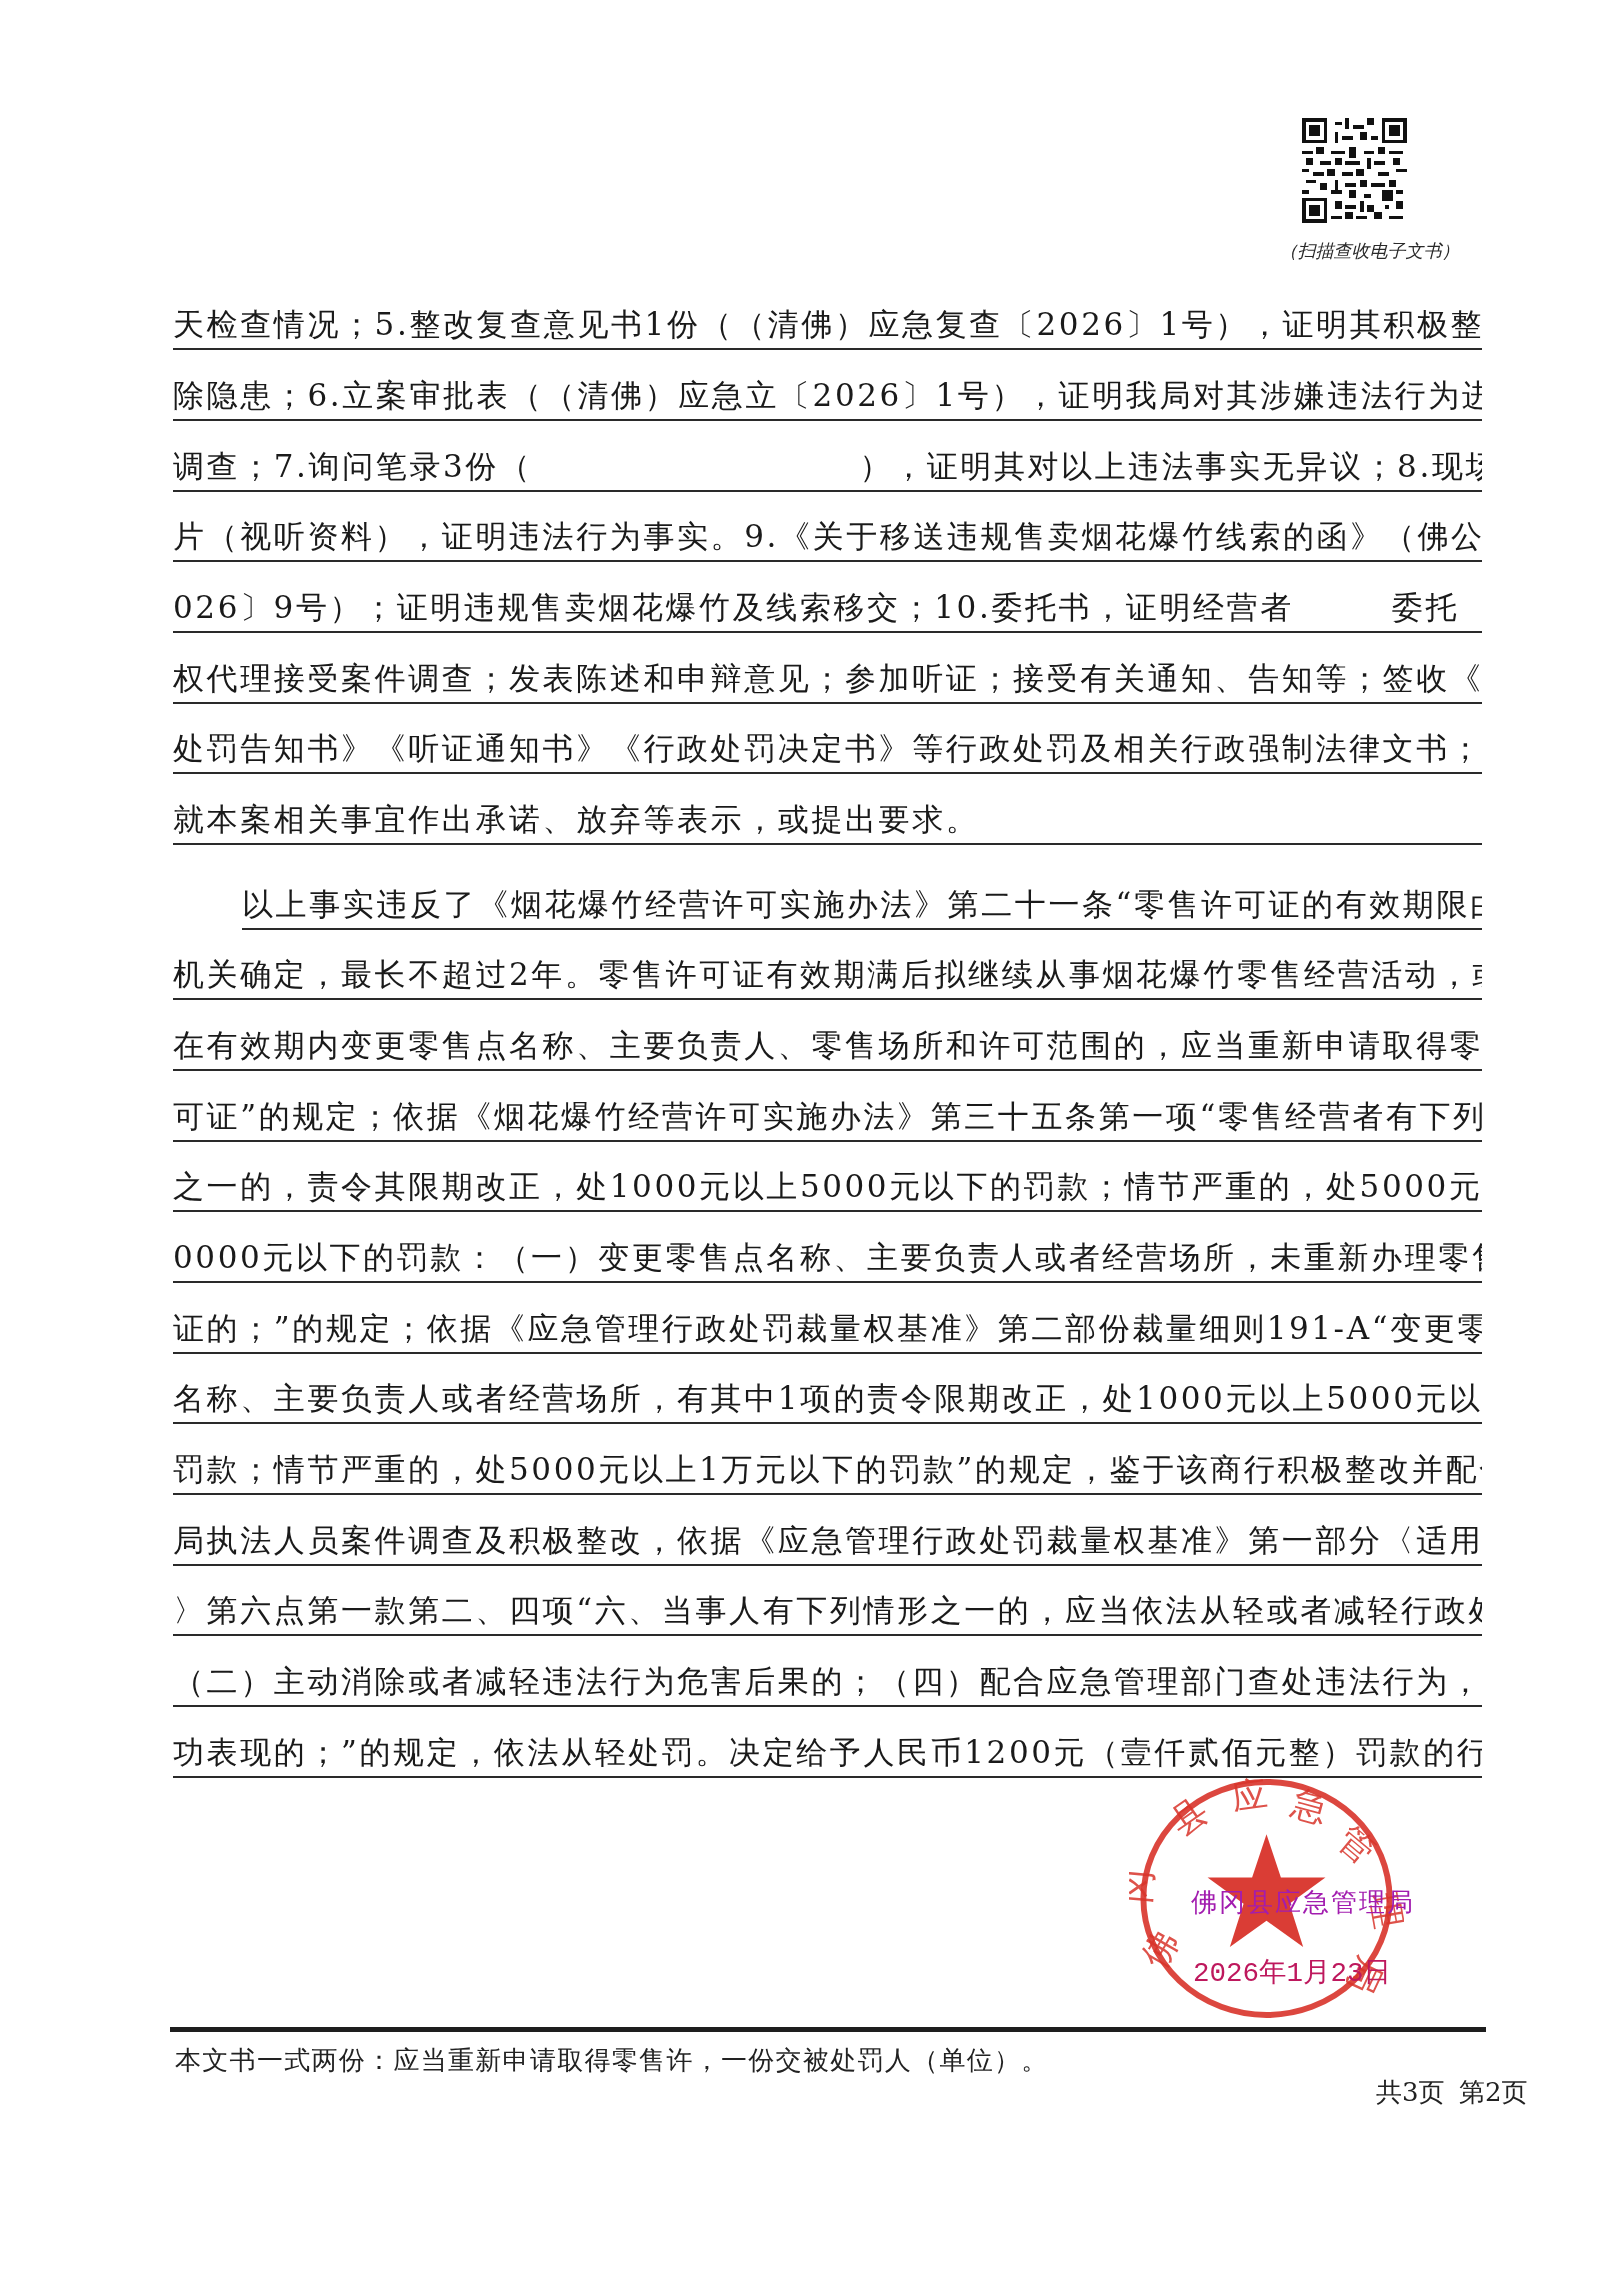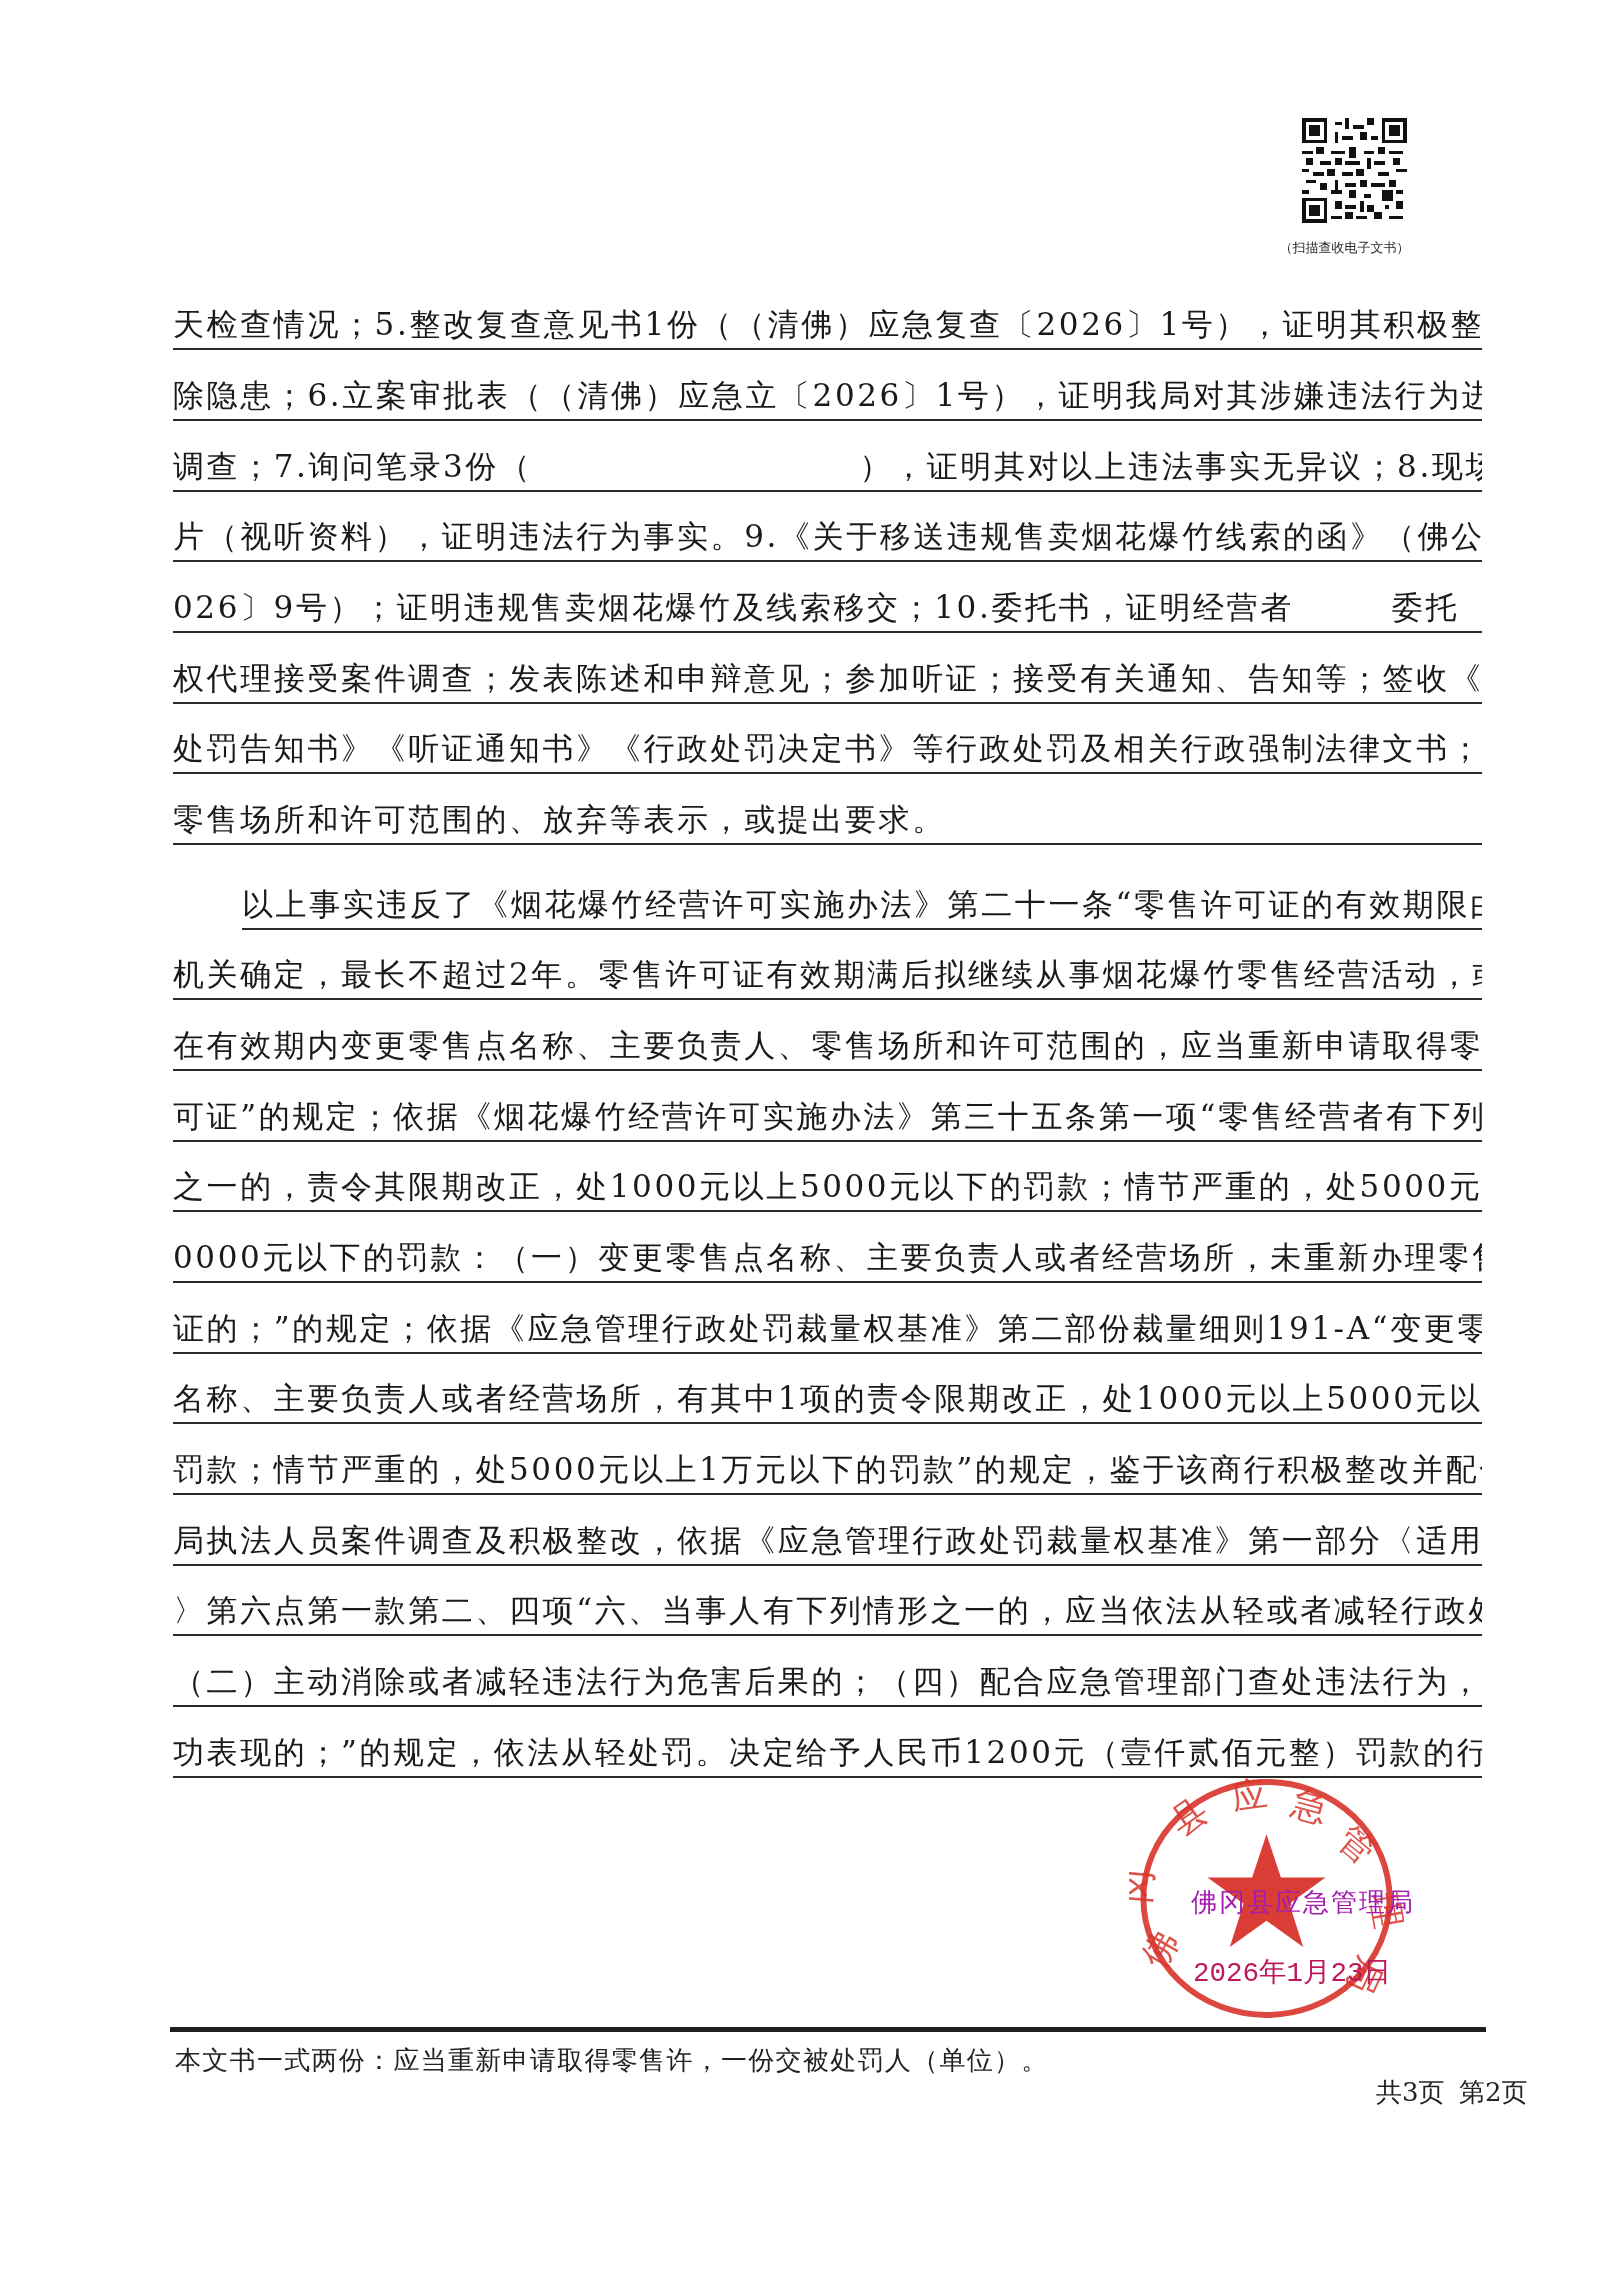--- a/index.html
+++ b/index.html
@@ -24,24 +24,25 @@
     .qr-code {
       width: 105px;
       height: 105px;
       margin-left: 3.3px;
     }
     .qr-caption {
       position: absolute;
       left: -19.6px;
       top: 121px;
       width: 170px;
-      text-align: left;
-      font-size: 13px;
+      text-align: center;
+      font-size: 18px;
       color: #2a2a2a;
       white-space: nowrap;
+      font-style: italic;
     }
     .line {
       position: absolute;
       left: 173px;
       width: 1309px;
       height: 59px;
       font-size: 31px;
       line-height: 39px;
       white-space: nowrap;
       letter-spacing: 2.6px;
@@ -191,21 +192,21 @@
 <div class="line" style="top:362px;">除隐患；6.立案审批表（（清佛）应急立〔2026〕1号），证明我局对其涉嫌违法行为进行立案</div>
 <div class="line" style="top:433px;">
   <span>调查；7.询问笔录3份（</span><span class="redact-gap" style="width:327px;"></span><span>），证明其对以上违法事实无异议；8.现场照</span>
 </div>
 <div class="line" style="top:503px;">片（视听资料），证明违法行为事实。9.《关于移送违规售卖烟花爆竹线索的函》（佛公函〔2</div>
 <div class="line" style="top:574px;">
   <span>026〕9号）；证明违规售卖烟花爆竹及线索移交；10.委托书，证明经营者</span><span class="redact-gap" style="width:98px;"></span><span>委托</span><span class="redact-gap" style="width:92px;"></span>
 </div>
 <div class="line" style="top:645px;">权代理接受案件调查；发表陈述和申辩意见；参加听证；接受有关通知、告知等；签收《行政</div>
 <div class="line" style="top:715px;">处罚告知书》《听证通知书》《行政处罚决定书》等行政处罚及相关行政强制法律文书；代表</div>
-<div class="line" style="top:786px;">零售场所和许可范围的、放弃等表示，或提出要求。</div>
+<div class="line" style="top:786px;">就本案相关事宜作出承诺、放弃等表示，或提出要求。</div>
 
 <div class="line indent" style="top:871px;">以上事实违反了《烟花爆竹经营许可实施办法》第二十一条“零售许可证的有效期限由发证</div>
 <div class="line" style="top:941px;">机关确定，最长不超过2年。零售许可证有效期满后拟继续从事烟花爆竹零售经营活动，或者</div>
 <div class="line" style="top:1012px;">在有效期内变更零售点名称、主要负责人、零售场所和许可范围的，应当重新申请取得零售许</div>
 <div class="line" style="top:1083px;">可证”的规定；依据《烟花爆竹经营许可实施办法》第三十五条第一项“零售经营者有下列行为</div>
 <div class="line" style="top:1153px;">之一的，责令其限期改正，处1000元以上5000元以下的罚款；情节严重的，处5000元以上3</div>
 <div class="line" style="top:1224px;">0000元以下的罚款：（一）变更零售点名称、主要负责人或者经营场所，未重新办理零售许可</div>
 <div class="line" style="top:1295px;">证的；”的规定；依据《应急管理行政处罚裁量权基准》第二部份裁量细则191-A“变更零售点</div>
 <div class="line" style="top:1365px;">名称、主要负责人或者经营场所，有其中1项的责令限期改正，处1000元以上5000元以下的</div>
 <div class="line" style="top:1436px;">罚款；情节严重的，处5000元以上1万元以下的罚款”的规定，鉴于该商行积极整改并配合我</div>

